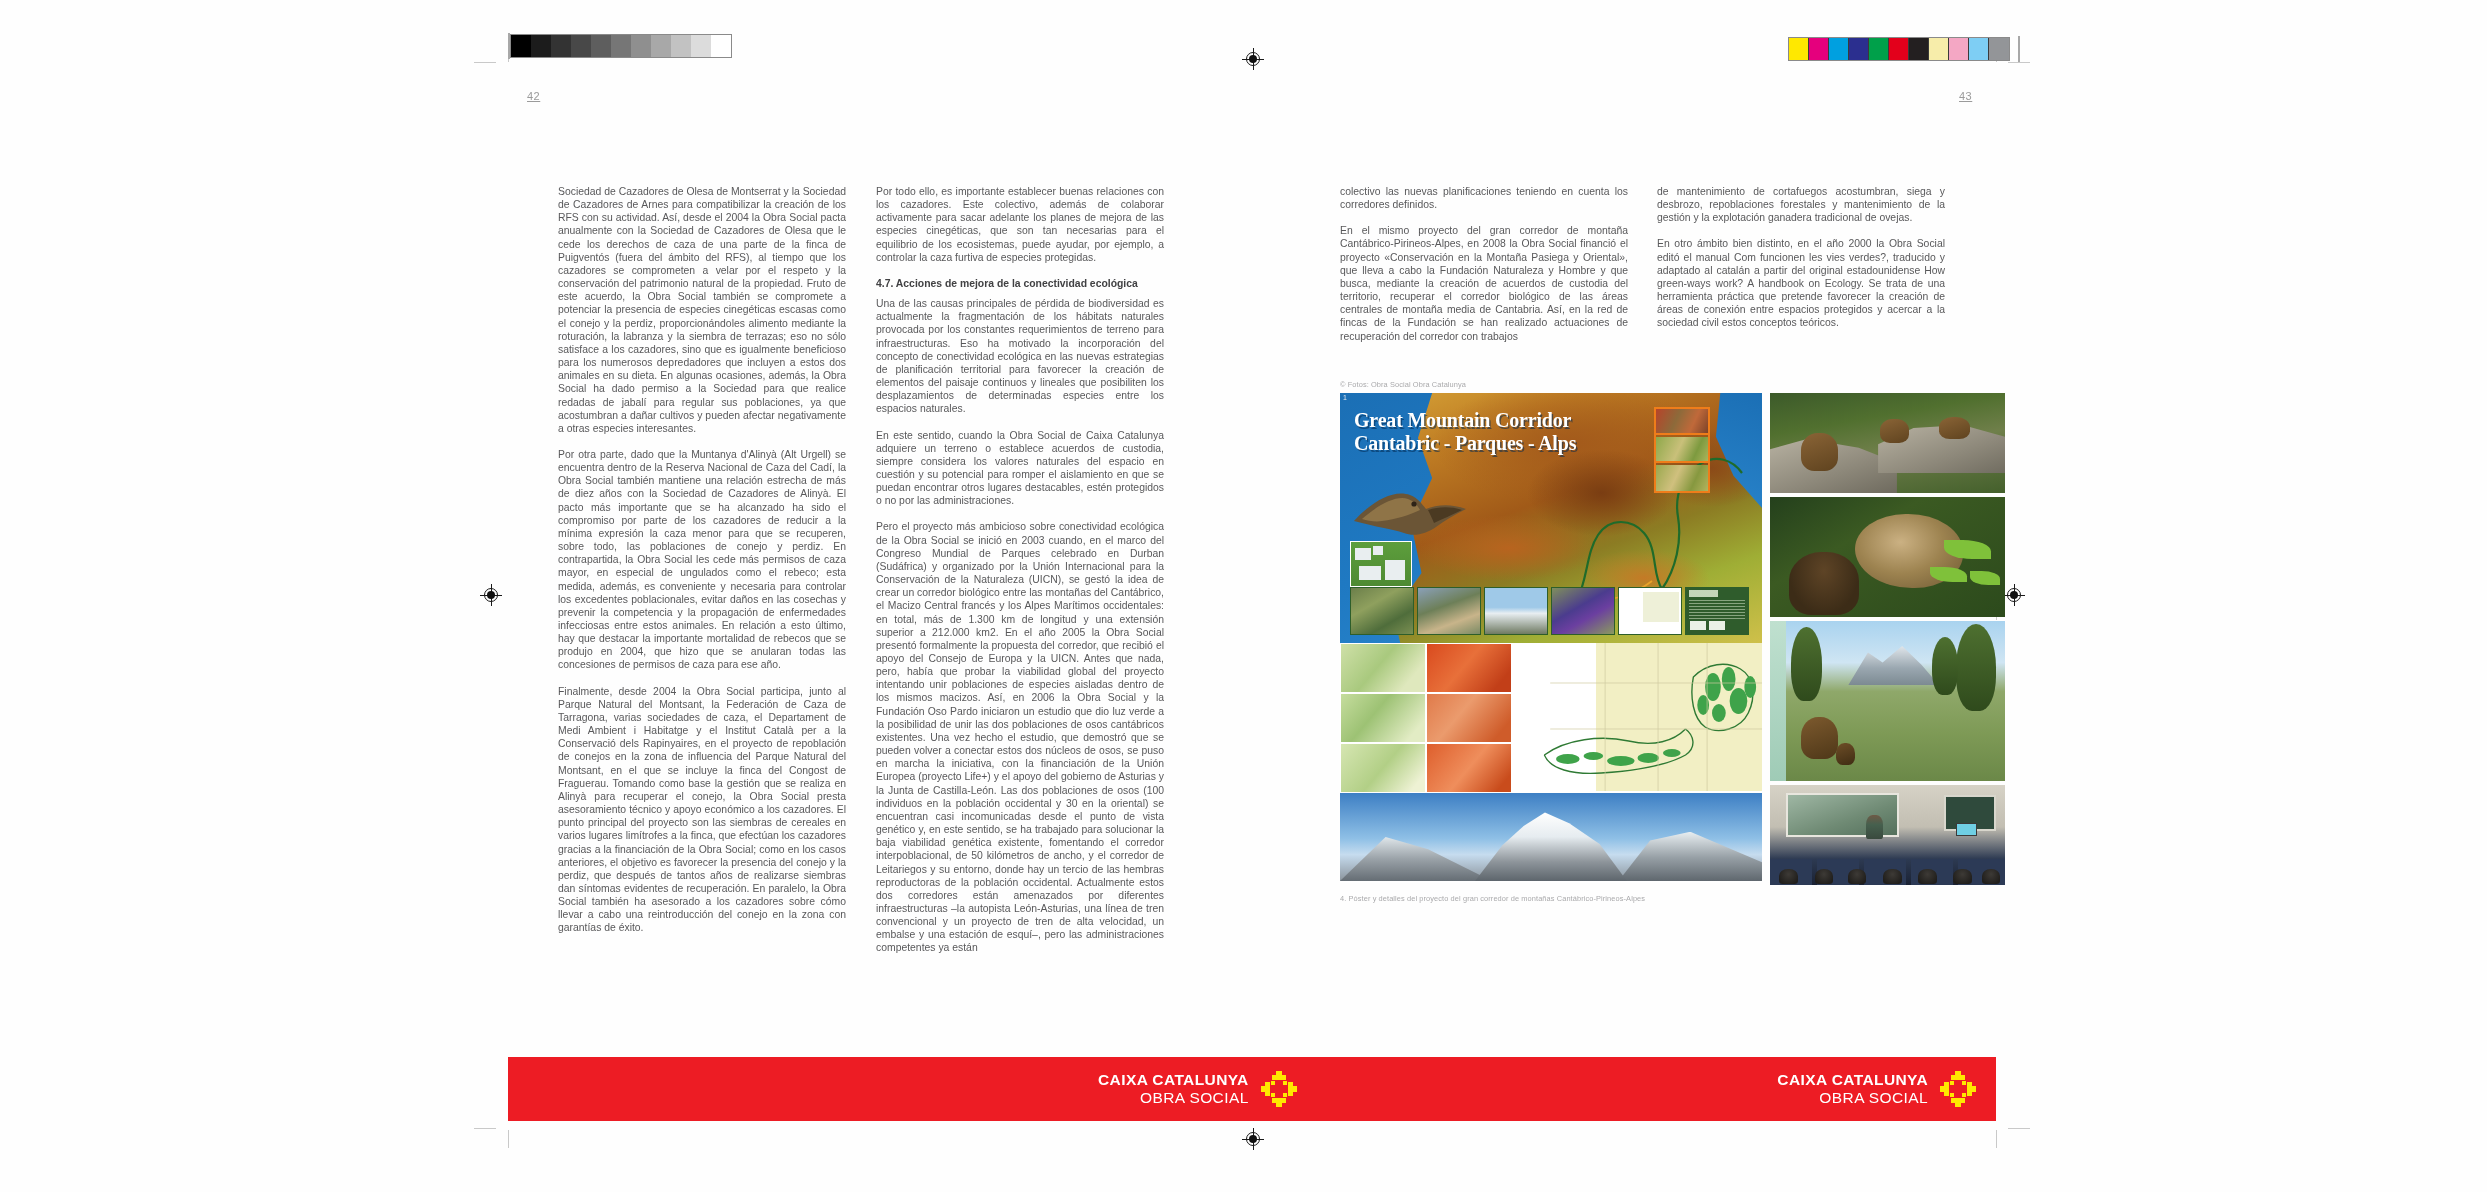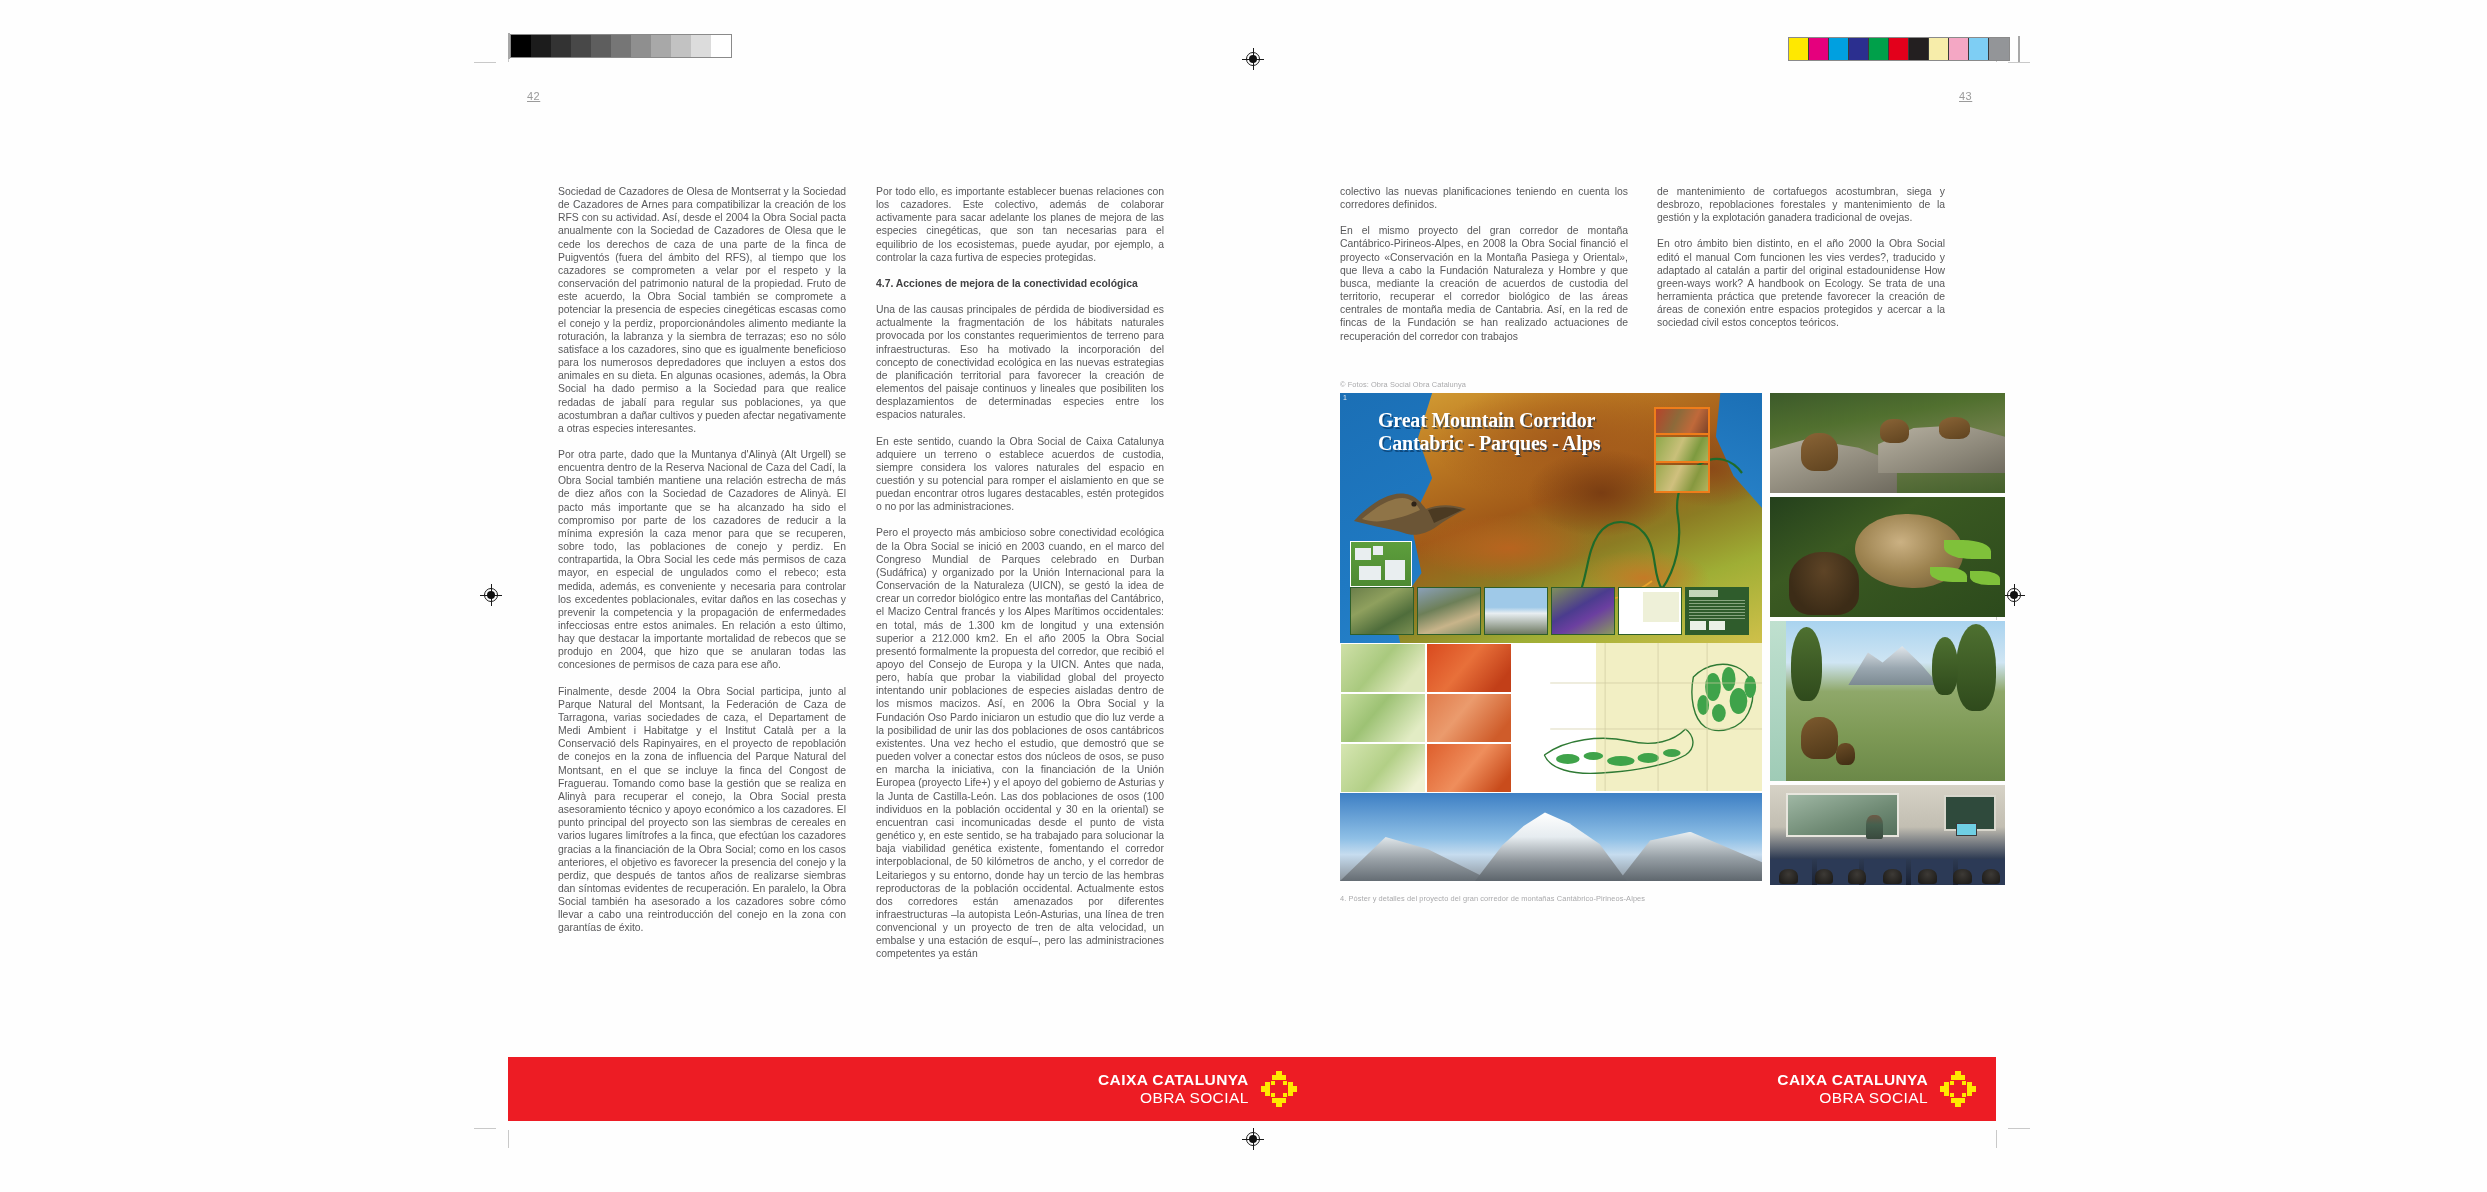--- a/index.html
+++ b/index.html
@@ -72,21 +72,21 @@
     color: #58585a;
     text-align: justify;
     text-justify: inter-word;
     -webkit-hyphens: auto; hyphens: auto;
   }
   .col p { margin: 0 0 13px 0; }
   .col p:last-child { margin-bottom: 0; }
   .col h3 {
     font-size: 10.4px; line-height: 13.15px;
     font-weight: bold; color: #414143;
-    margin: 0 0 13px 0; text-align: left;
+    margin: 0 0 7px 0; text-align: left;
   }
 
   #col1 { left: 558px; top: 185px; }
   #col2 { left: 876px; top: 185px; }
   #col3 { left: 1340px; top: 185px; }
   #col4 { left: 1657px; top: 185px; }
 
   
   #figure-block { position: absolute; left: 1340px; top: 380px; width: 665px; }
 
@@ -131,21 +131,20 @@
     clip-path: polygon(62% 0, 100% 0, 100% 100%, 74% 72%, 58% 38%);
   }
   .poster-title {
     position: absolute; left: 14px; top: 16px; z-index: 6;
     color: #ffffff;
     font-family: "Liberation Serif", serif;
     font-weight: bold;
     font-size: 20px; line-height: 23px;
     letter-spacing: -0.2px;
     text-shadow: 1.5px 1.5px 0 rgba(0,40,80,.55);
-    margin-left: 24px;
   }
   .poster-title span { display: block; white-space: nowrap; }
 
   .bird {
     position: absolute; left: 8px; top: 78px; width: 132px; height: 74px; z-index: 5;
   }
   .inset-map {
     position: absolute; left: 10px; top: 148px; width: 62px; height: 46px;
     background: linear-gradient(180deg,#5d9e3c 0%, #4e8a33 100%);
     border: 1px solid #ffffff; z-index: 6;

